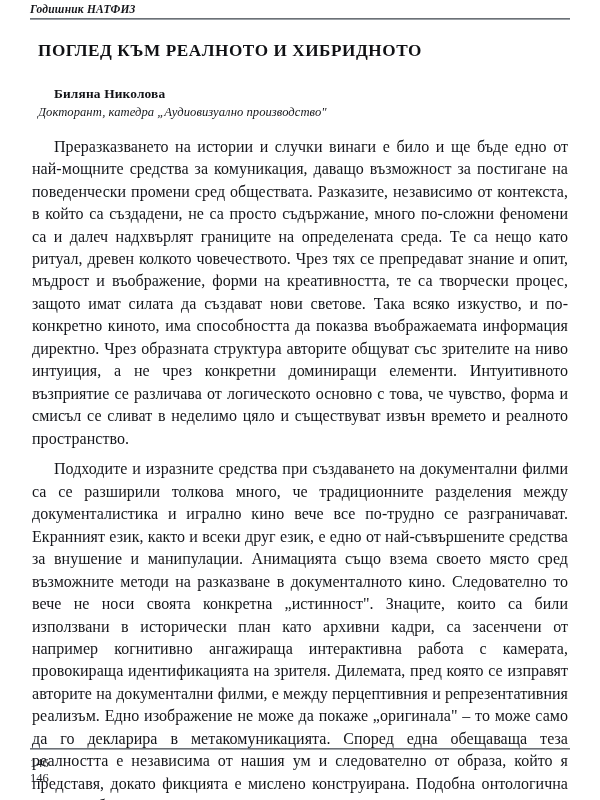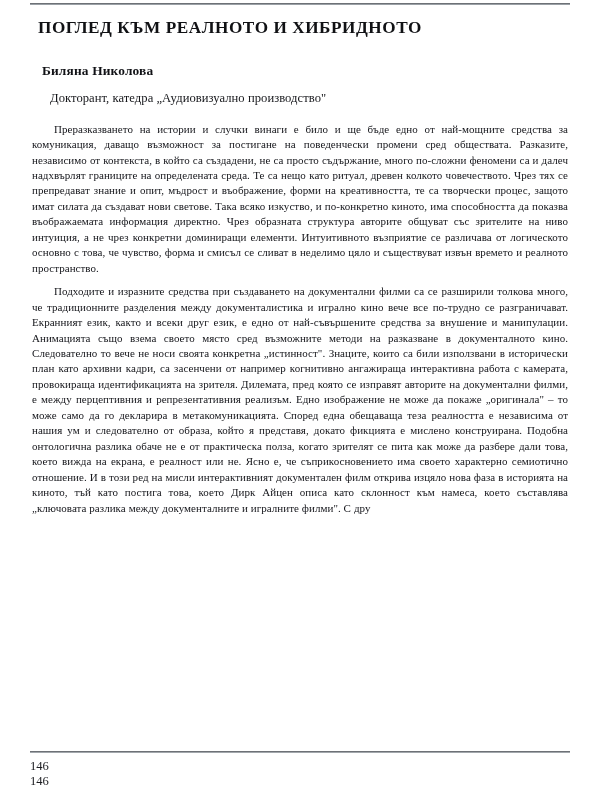--- a/index.html
+++ b/index.html
@@ -37,21 +37,21 @@
   .head-rule {
     margin-top: 3px;
     border-top: 1.6px solid #6d7176;
     border-bottom: 0.9px solid #9aa0a6;
     height: 2px;
     box-sizing: border-box;
   }
 
   
   .title-block {
-    margin-top: 12px;
+    margin-top: 20px;
     padding-left: 8px;
   }
   .doc-title {
     font-size: 17.2px;
     font-weight: bold;
     line-height: 1.26;
     letter-spacing: 0.55px;
     color: #101114;
     text-transform: uppercase;
     margin: 0;
@@ -61,38 +61,39 @@
   
   .author-block {
     margin-top: 24px;
     padding-left: 8px;
   }
   .author-name {
     font-size: 13.4px;
     font-weight: bold;
     letter-spacing: 0.15px;
     color: #111216;
-    margin: 0 0 3px 4px;
+    margin: 0 0 3px 16px;
   }
   .author-affil {
     font-size: 12.6px;
+    font-style: italic;
     letter-spacing: 0.05px;
     color: #16171b;
-    margin: 12px;
+    margin: 0;
   }
 
   
   .body-text {
     margin-top: 16px;
     padding-left: 2px;
     padding-right: 2px;
   }
   .body-text p {
     margin: 0;
-    font-size: 11px;
+    font-size: 16px;
     line-height: 1.405;
     text-align: justify;
     text-indent: 22px;
     letter-spacing: 0.04px;
     word-spacing: 0.1px;
     color: #14151a;
     hyphens: manual;
   }
   .body-text p + p { margin-top: 8px; }
 
@@ -117,20 +118,21 @@
     font-size: 12.6px;
     color: #1a1b1f;
     flex-direction: column;
   }
 </style>
 </head>
 <body>
 
 <div class="page">
 
+  <div class="running-head">Годишник НАТФИЗ</div>
   <div class="head-rule"></div>
 
   <div class="title-block">
     <h1 class="doc-title">
       <span class="tline">ПОГЛЕД КЪМ РЕАЛНОТО И ХИБРИДНОТО</span>
     </h1>
   </div>
 
   <div class="author-block">
     <p class="author-name">Биляна Николова</p>

